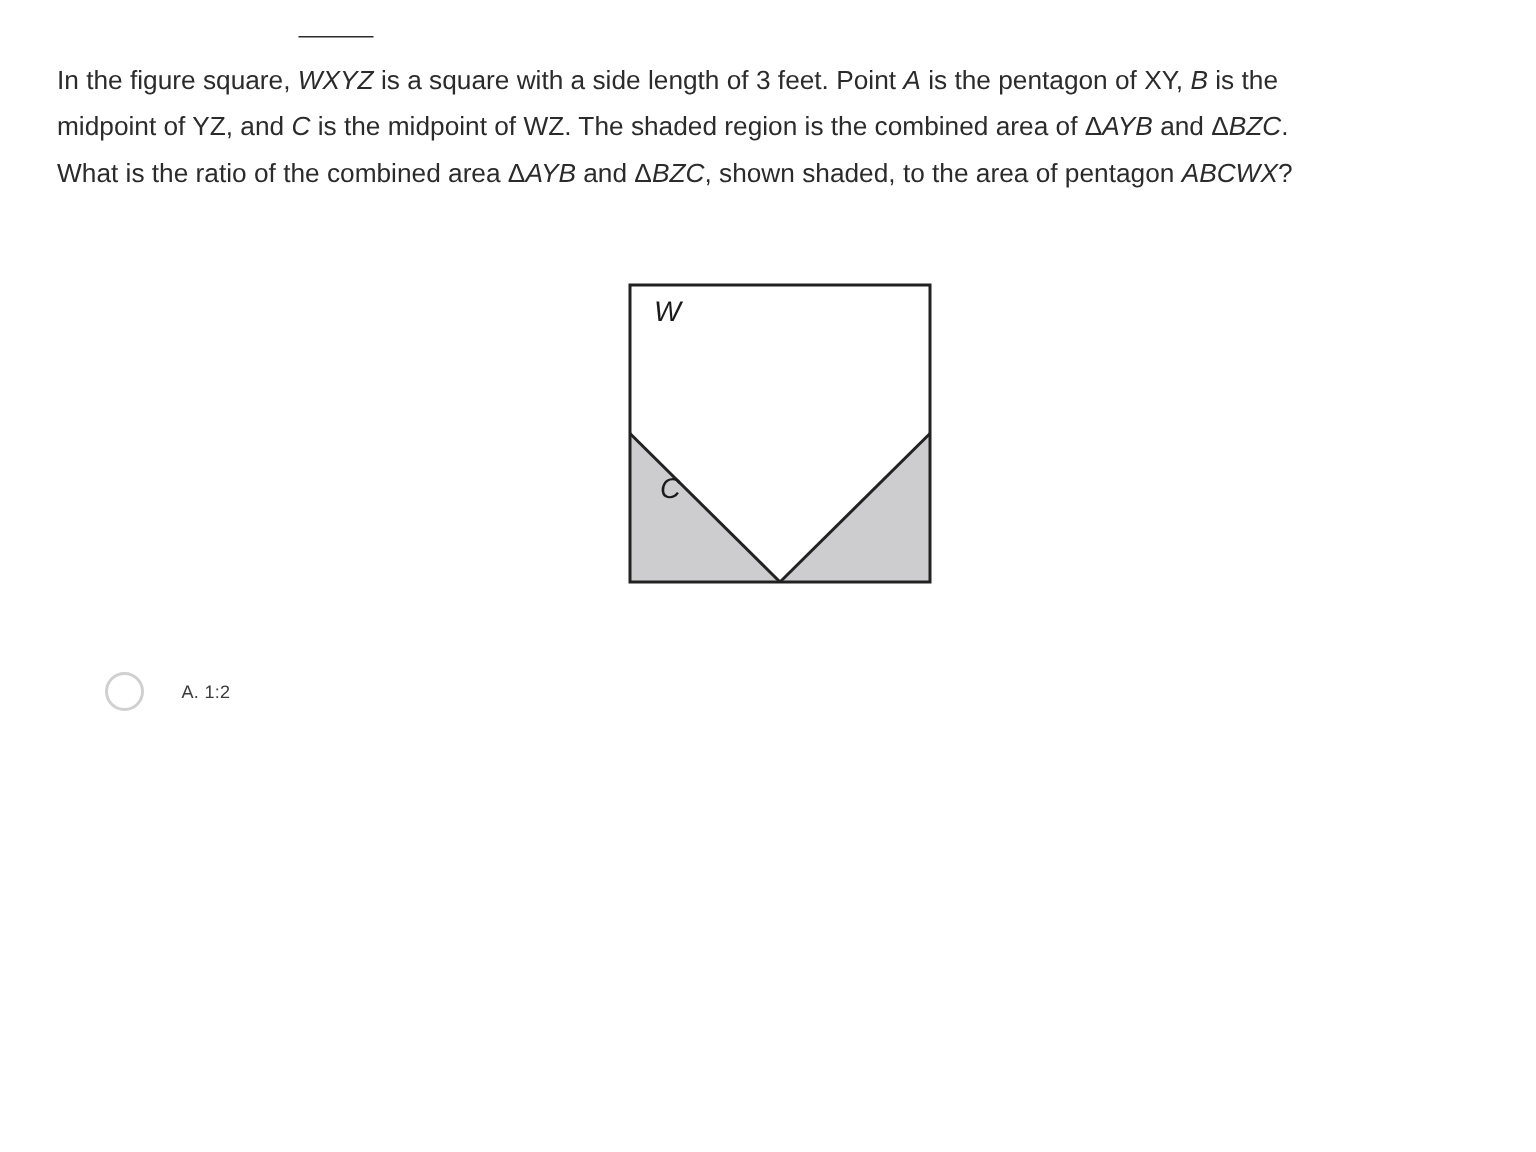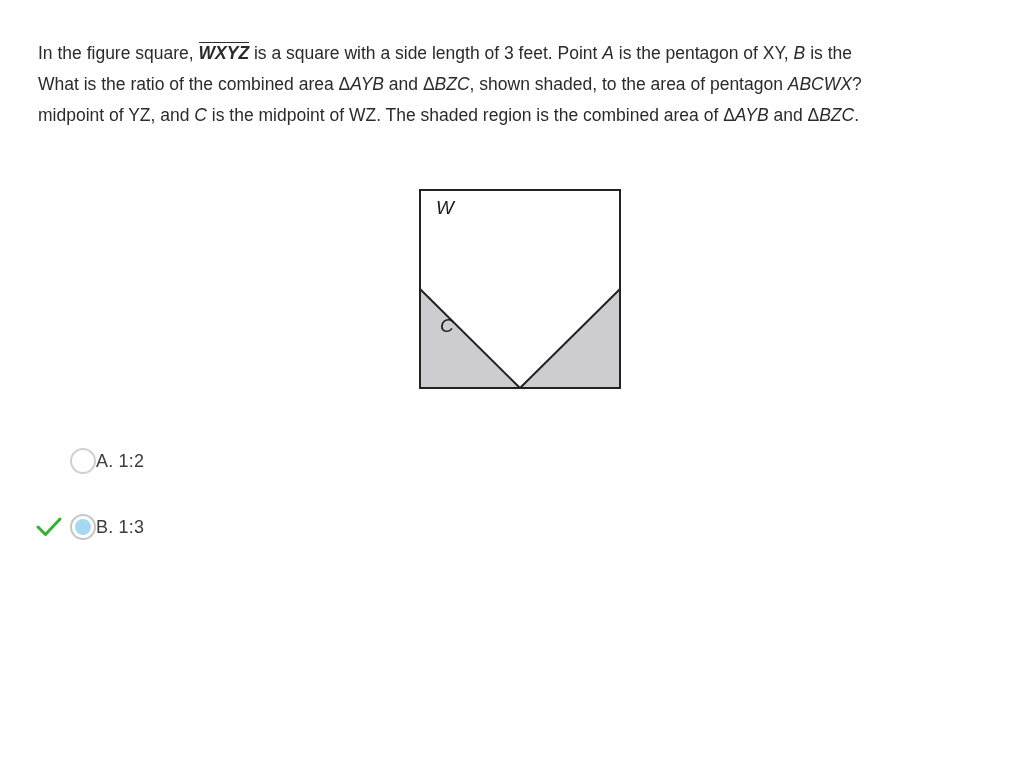--- a/index.html
+++ b/index.html
@@ -29,22 +29,21 @@
   }
   #question-stem p {
     margin: 0;
   }
   .ital {
     font-style: italic;
   }
   .overline {
     font-style: italic;
     border-top: 1.6px solid #2b2b2b;
-    padding-top: 0;
-    font-weight: bold;
+    padding-top: 18px;
   }
 
   
   #figure-wrap {
     position: absolute;
     left: 370px;
     top: 155px;
     width: 300px;
     height: 270px;
   }
@@ -102,35 +101,36 @@
     left: 50%;
     top: 50%;
     width: 16px;
     height: 16px;
     margin-left: -8px;
     margin-top: -8px;
     border-radius: 50%;
     background: #a6d8f2;
   }
   .choice-label {
-    font-size: 18px;
+    margin-left: 25px;
+    font-size: 12px;
     color: #3c3c3c;
     letter-spacing: 0.2px;
     white-space: nowrap;
   }
 </style>
 </head>
 <body>
 
 <div id="question-stem">
   <p><span>In the figure square, </span><span class="overline">WXYZ</span><span> is a square with a side length of 3 feet. Point </span><span class="ital">A</span><span> is the pentagon of XY, </span><span class="ital">B</span><span> is the</span></p>
 
+  <p><span>midpoint of YZ, and </span><span class="ital">C</span><span> is the midpoint of WZ. The shaded region is the combined area of Δ</span><span class="ital">AYB</span><span> and Δ</span><span class="ital">BZC</span><span>.</span></p>
+
   <p><span>What is the ratio of the combined area Δ</span><span class="ital">AYB</span><span> and Δ</span><span class="ital">BZC</span><span>, shown shaded, to the area of pentagon </span><span class="ital">ABCWX</span><span>?</span></p>
-
-  <p><span>midpoint of YZ, and </span><span class="ital">C</span><span> is the midpoint of WZ. The shaded region is the combined area of Δ</span><span class="ital">AYB</span><span> and Δ</span><span class="ital">BZC</span><span>.</span></p>
 </div>
 
 <div id="figure-wrap">
   <svg id="figure-svg" width="300" height="270" viewBox="0 0 300 270">
     <g transform="translate(50,35)">
 
       <polygon id="tri-ayb" fill="#cdcdcf" stroke="none" points="200,99 200,198 100,198"></polygon>
 
       <polygon id="tri-bzc" fill="#cdcdcf" stroke="none" points="100,198 0,198 0,99"></polygon>
 
@@ -151,22 +151,13 @@
       </g>
   </svg>
 </div>
 
 <div id="choices">
     <div class="choice-row">
       <div class="check-slot"></div>
       <span class="radio"></span>
       <span class="choice-label">A. 1:2</span>
     </div>
-    <div class="choice-row">
-      <div class="check-slot">
-        <svg class="check-icon" width="26" height="22" viewBox="0 0 26 22">
-          <path d="M2 11 L9.5 18.5 L24 3" fill="none" stroke="#32b432" stroke-width="3" stroke-linecap="round" stroke-linejoin="round"></path>
-        </svg>
-      </div>
-      <span class="radio selected"></span>
-      <span class="choice-label">B. 1:3</span>
-    </div>
   </div>
 
 </body></html>

